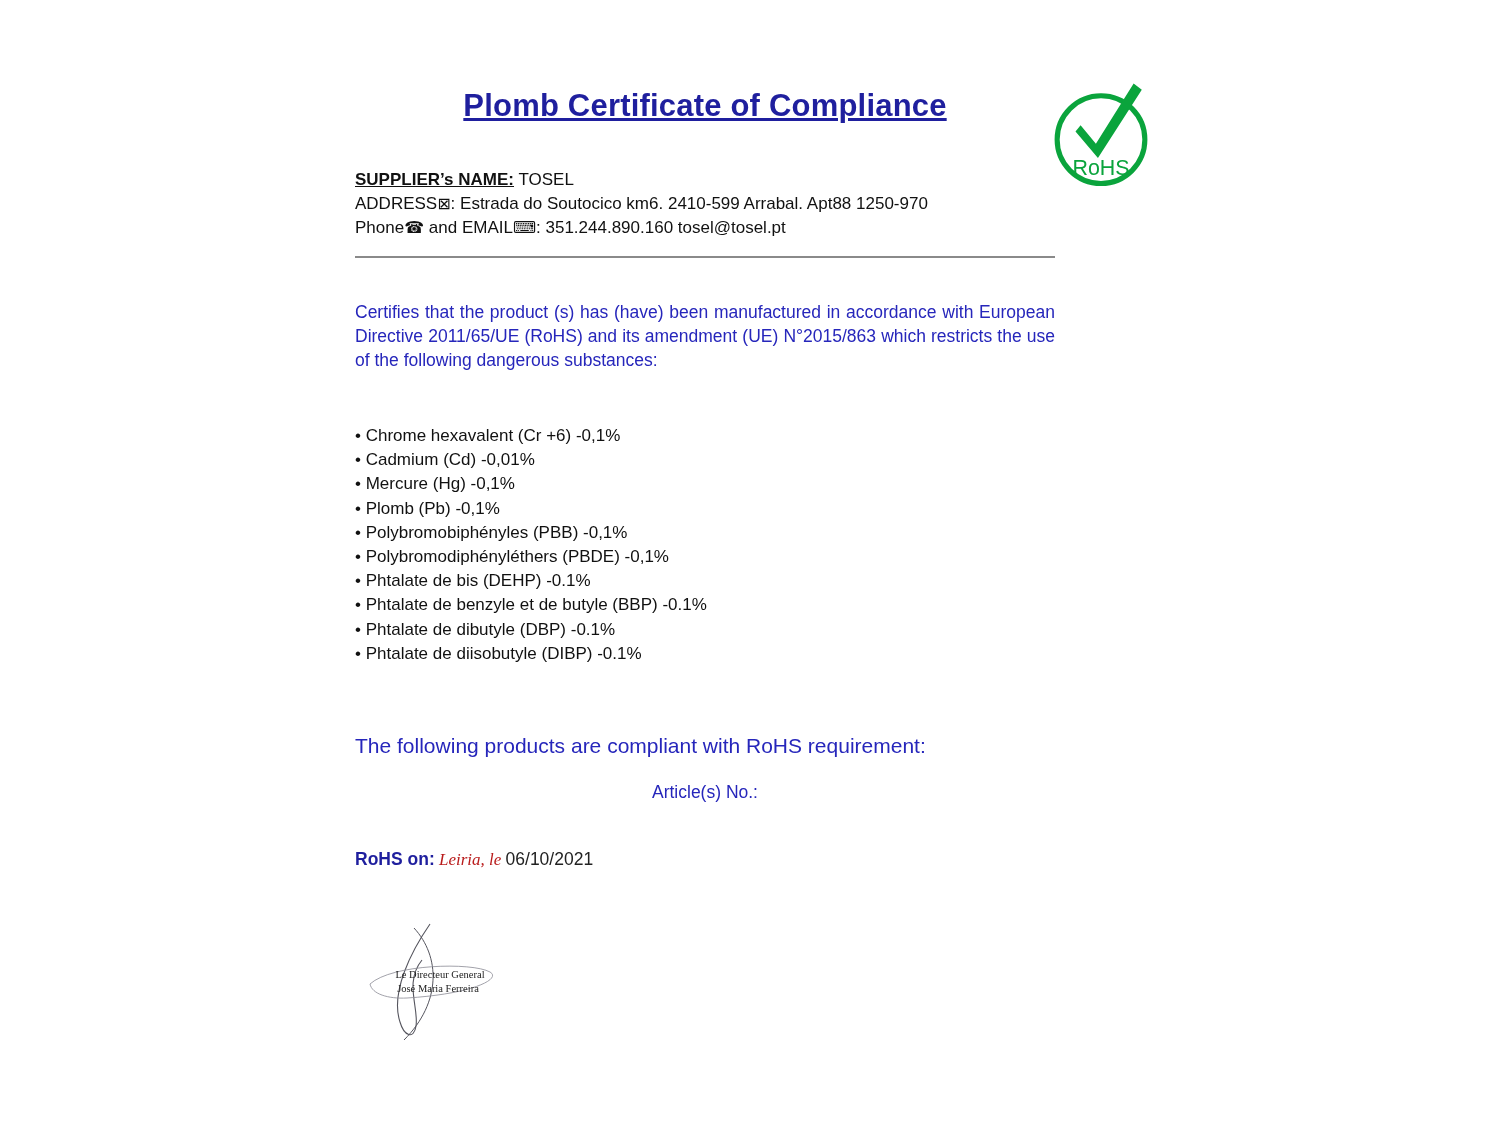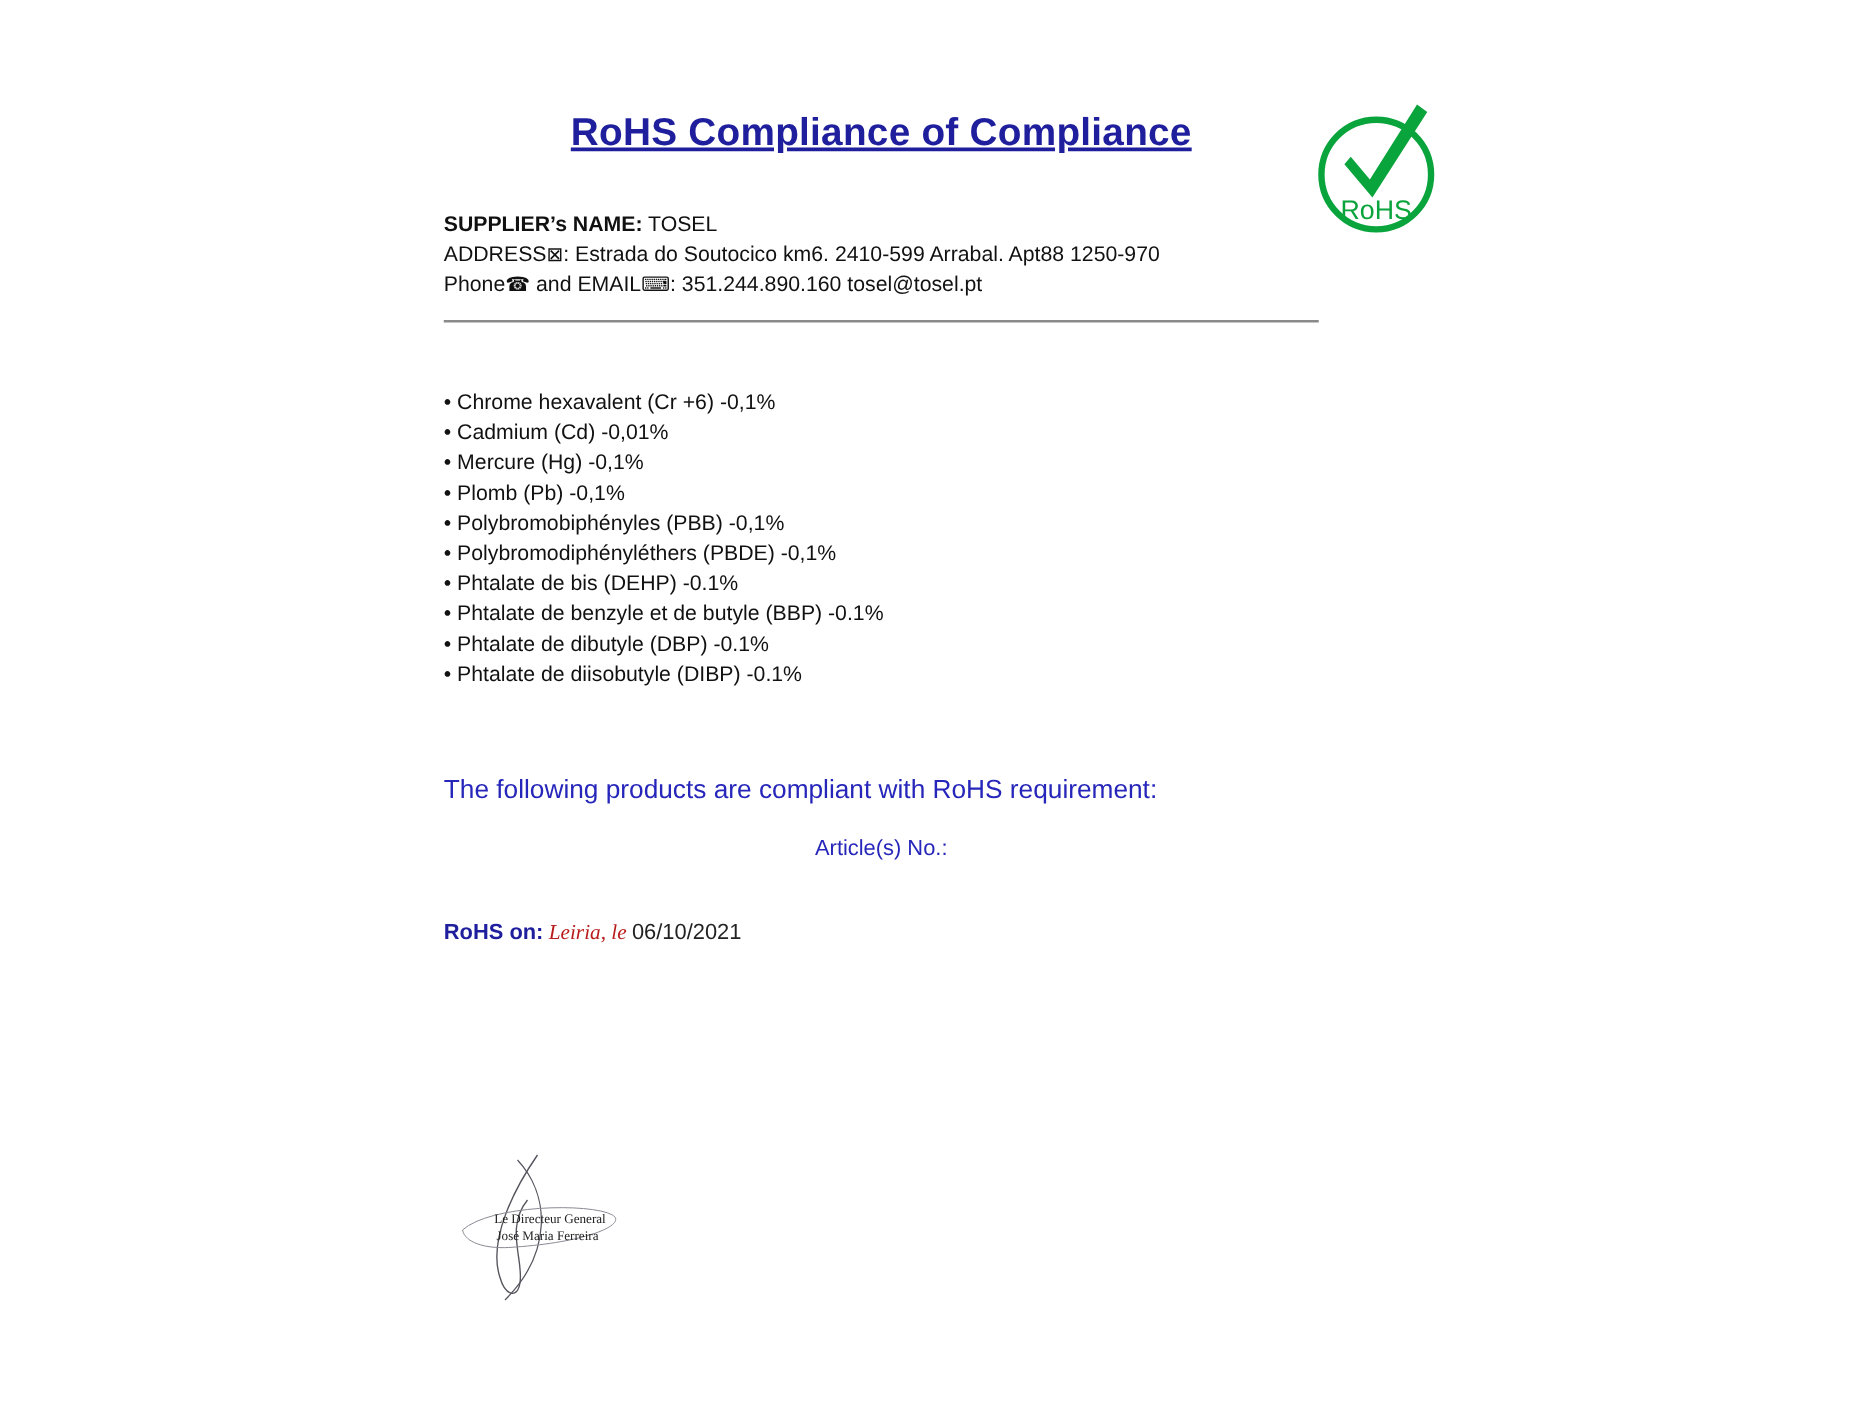--- a/index.html
+++ b/index.html
@@ -38,20 +38,21 @@
     height: 108px;
   }
   .supplier-block {
     margin-top: 44px;
     font-size: 17px;
     line-height: 24px;
     color: #111111;
   }
   .supplier-name-label {
     font-weight: bold;
+    text-decoration: underline;
   }
   .inline-glyph {
     font-family: "DejaVu Sans", sans-serif;
     font-size: 16px;
   }
   .divider {
     margin-top: 16px;
     border: none;
     border-top: 2px solid #8a8a8a;
     width: 100%;
@@ -117,36 +118,37 @@
     font-family: "Liberation Serif", serif;
     font-size: 10.5px;
     fill: #222222;
   }
 </style>
 </head>
 <body>
 
 <div class="doc-column">
 
-  <div class="doc-title">RoHS Compliance of Compliance</div>
+  <div class="doc-title">Plomb Certificate of Compliance</div>
 
   <div class="supplier-block">
     <div>
       <span class="supplier-name-label">SUPPLIER’s NAME:</span><span> TOSEL</span>
     </div>
     <div>
       <span>ADDRESS</span><span class="inline-glyph">⊠</span><span>: Estrada do Soutocico km6. 2410-599 Arrabal. Apt88 1250-970</span>
     </div>
     <div>
       <span>Phone</span><span class="inline-glyph">☎</span><span> and EMAIL</span><span class="inline-glyph">⌨</span><span>: 351.244.890.160 tosel@tosel.pt</span>
     </div>
   </div>
 
   <hr class="divider">
 
+  <p class="cert-paragraph">Certifies that the product (s) has (have) been manufactured in accordance with European Directive 2011/65/UE (RoHS) and its amendment (UE) N°2015/863 which restricts the use of the following dangerous substances:</p>
 
   <ul class="substances-list">
     <li><span>Chrome hexavalent (Cr +6) -0,1%</span></li>
     <li><span>Cadmium (Cd) -0,01%</span></li>
     <li><span>Mercure (Hg) -0,1%</span></li>
     <li><span>Plomb (Pb) -0,1%</span></li>
     <li><span>Polybromobiphényles (PBB) -0,1%</span></li>
     <li><span>Polybromodiphényléthers (PBDE) -0,1%</span></li>
     <li><span>Phtalate de bis (DEHP) -0.1%</span></li>
     <li><span>Phtalate de benzyle et de butyle (BBP) -0.1%</span></li>

